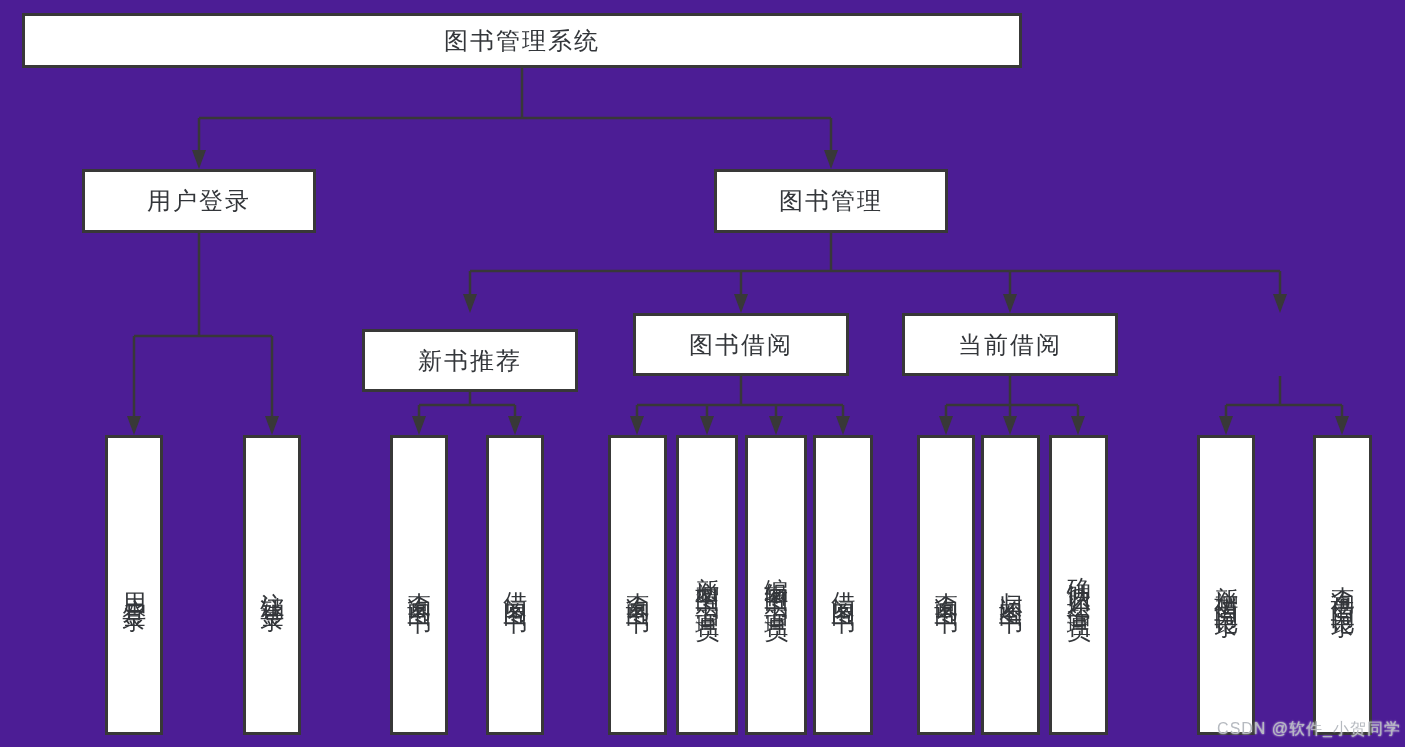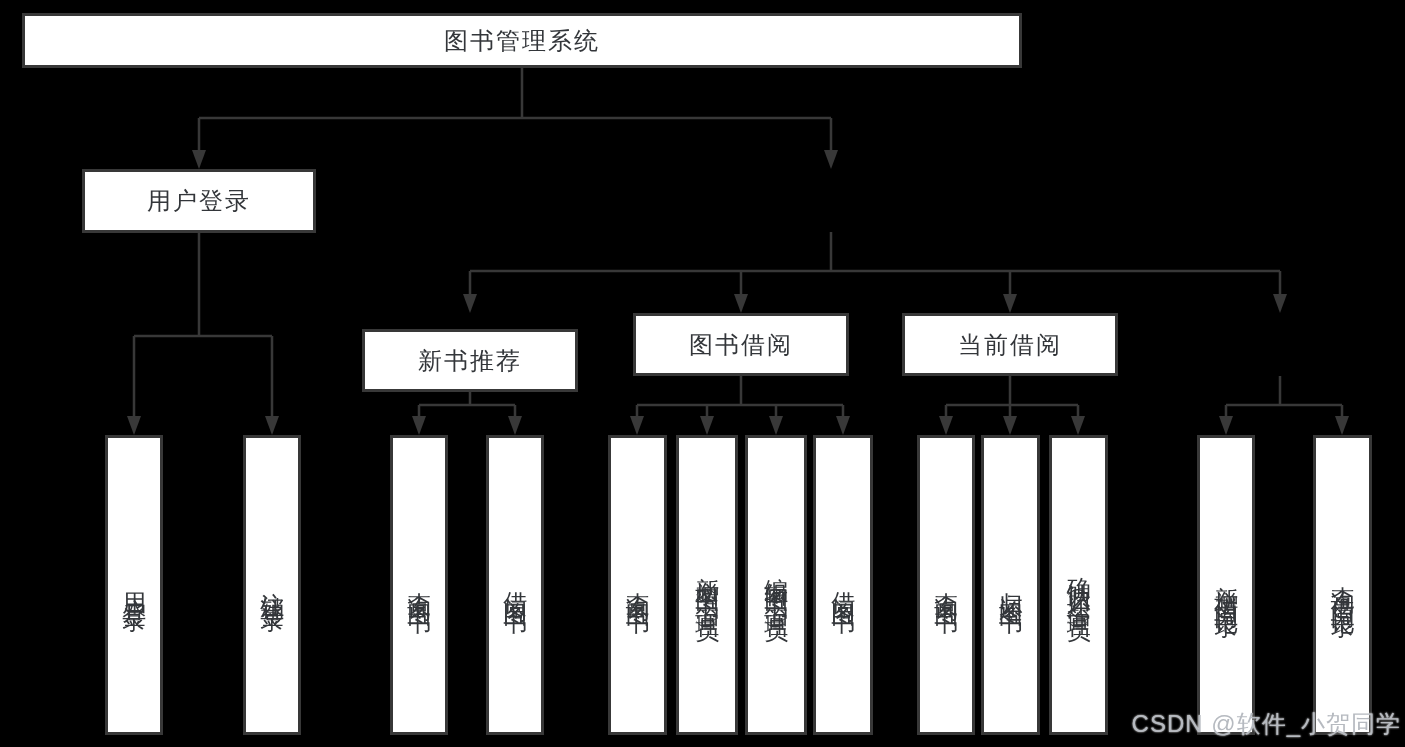--- a/index.html
+++ b/index.html
@@ -1,35 +1,35 @@
 <!DOCTYPE html>
 <html><head>
 <meta charset="utf-8">
 <style>
   html,body { margin:0; padding:0; background:#ffffff; }
   .stage {
-    position:relative; width:1405px; height:747px; background:#000000;
+    position:relative; width:1405px; height:747px; background:#4c1d95;
     font-family:"Liberation Sans", sans-serif; overflow:hidden;
   }
   .connectors { position:absolute; left:0; top:0; width:1405px; height:747px; }
   .connectors path { stroke:#383838; stroke-width:2.5; fill:none; }
   .connectors polygon { fill:#383838; stroke:none; }
   .node {
     position:absolute; box-sizing:border-box; background:#ffffff;
     border:3px solid #383838; display:flex; align-items:center; justify-content:center;
   }
   .node .lbl { color:#33363a; white-space:nowrap; }
   .node.h .lbl { font-size:24px; letter-spacing:2px; }
   .node.v .lbl {
     writing-mode:vertical-rl; text-orientation:mixed;
     font-size:24px; letter-spacing:6px; line-height:1.1;
   }
   .watermark {
     position:absolute; right:4px; bottom:7px; z-index:10;
-    font-size:24px; letter-spacing:1px; color:#b6bac0;
+    font-size:16px; letter-spacing:1px; color:#b6bac0;
     text-shadow:0 0 2px #ffffff;
   }
 </style>
 </head>
 <body>
 
 <div class="stage">
 
   <svg class="connectors" viewBox="0 0 1405 747">
     <g>
@@ -73,20 +73,23 @@
       <polygon points="1335,416 1349,416 1342,435"></polygon>
     </g>
   </svg>
 
   <div class="node h" style="left:22px; top:13px; width:1000px; height:55px;">
     <span class="lbl">图书管理系统</span>
   </div>
 
   <div class="node h" style="left:82px; top:169px; width:234px; height:64px;">
     <span class="lbl">用户登录</span>
+  </div>
+  <div class="node h" style="left:714px; top:169px; width:234px; height:64px;">
+    <span class="lbl">图书管理</span>
   </div>
 
   <div class="node h" style="left:362px; top:313px; width:216px; height:63px;margin-top:16px;">
     <span class="lbl">新书推荐</span>
   </div>
   <div class="node h" style="left:633px; top:313px; width:216px; height:63px;">
     <span class="lbl">图书借阅</span>
   </div>
   <div class="node h" style="left:902px; top:313px; width:216px; height:63px;">
     <span class="lbl">当前借阅</span>

